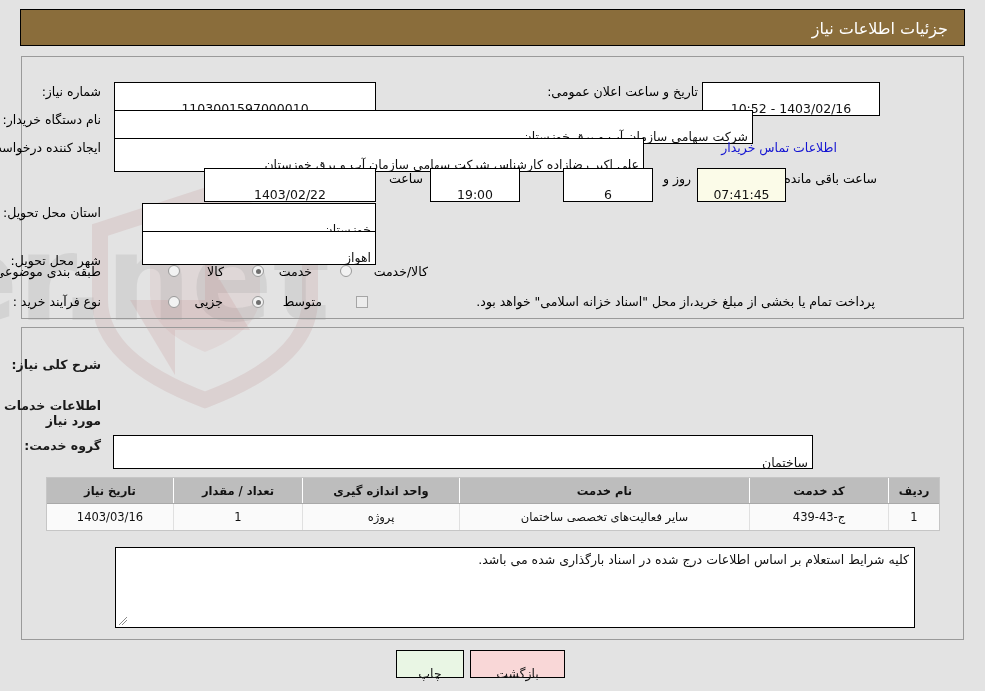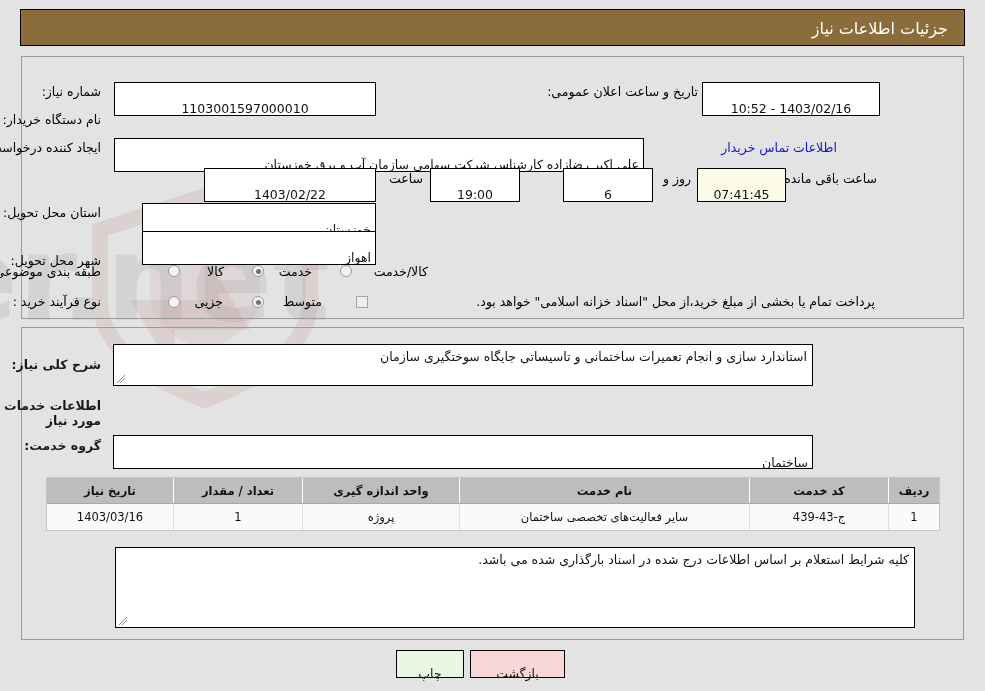--- a/index.html
+++ b/index.html
@@ -230,20 +230,21 @@
 
   <div class="panel" id="panel-top"></div>
 
   <div class="lbl" style="right:884px; top:84px;">شماره نیاز:</div>
   <div class="fld" style="right:609px; top:82px; width:262px;">1103001597000010</div>
 
   <div class="lbl" style="right:287px; top:84px;">تاریخ و ساعت اعلان عمومی:</div>
   <div class="fld" style="right:105px; top:82px; width:178px;">1403/02/16 - 10:52</div>
 
   <div class="lbl" style="right:884px; top:112px;">نام دستگاه خریدار:</div>
+  <div class="fld rt" style="right:232px; top:110px; width:639px;">شرکت سهامی سازمان آب و برق خوزستان</div>
 
   <div class="lbl" style="right:884px; top:140px;">ایجاد کننده درخواست:</div>
   <div class="fld rt" style="right:341px; top:138px; width:530px;">علی اکبر رضازاده کارشناس شرکت سهامی سازمان آب و برق خوزستان</div>
   <div class="link" style="right:148px; top:140px;">اطلاعات تماس خریدار</div>
 
   <div class="fld" style="right:609px; top:168px; width:172px;">1403/02/22</div>
   <div class="lbl" style="right:562px; top:171px;">ساعت</div>
   <div class="fld" style="right:465px; top:168px; width:90px;">19:00</div>
   <div class="fld" style="right:332px; top:168px; width:90px;">6</div>
   <div class="lbl" style="right:294px; top:171px;">روز و</div>
@@ -274,28 +275,20 @@
 
   <div class="radio on" style="right:721px; top:296px;"></div>
   <div class="lbl" style="right:663px; top:294px;">متوسط</div>
 
   <div class="cbx" style="right:617px; top:296px;"></div>
   <div class="lbl" style="right:110px; top:294px;">پرداخت تمام یا بخشی از مبلغ خرید،از محل "اسناد خزانه اسلامی" خواهد بود.</div>
 
   <div class="panel" id="panel-bottom"></div>
 
   <div class="sect-title" style="right:884px; top:357px;">شرح کلی نیاز:</div>
-  <div class="ta" style="right:172px; top:344px; width:700px; height:42px;">
-    <span>استاندارد سازی و انجام تعمیرات ساختمانی و تاسیساتی جایگاه سوختگیری سازمان</span>
-    <span class="grip">
-      <svg width="10" height="10" viewBox="0 0 10 10">
-        <path d="M1 9 L9 1 M4 9 L9 4" stroke="#8a8a8a" stroke-width="1" fill="none"></path>
-      </svg>
-    </span>
-  </div>
 
   <div class="sect-title" style="right:884px; top:398px;">اطلاعات خدمات مورد نیاز</div>
 
   <div class="sect-title" style="right:884px; top:438px;">گروه خدمت:</div>
   <div class="fld rt" style="right:172px; top:435px; width:700px; height:24px; line-height:22px;">ساختمان</div>
 
   <div class="tbl-wrap">
     <table class="grid">
       <thead>
         <tr>

